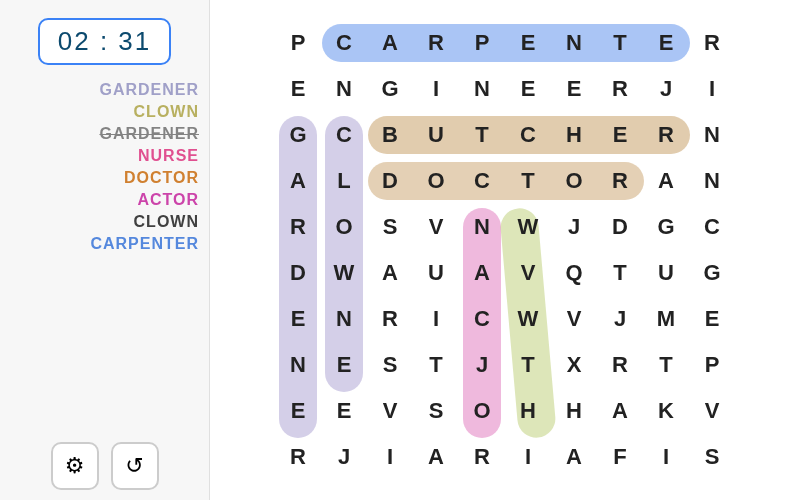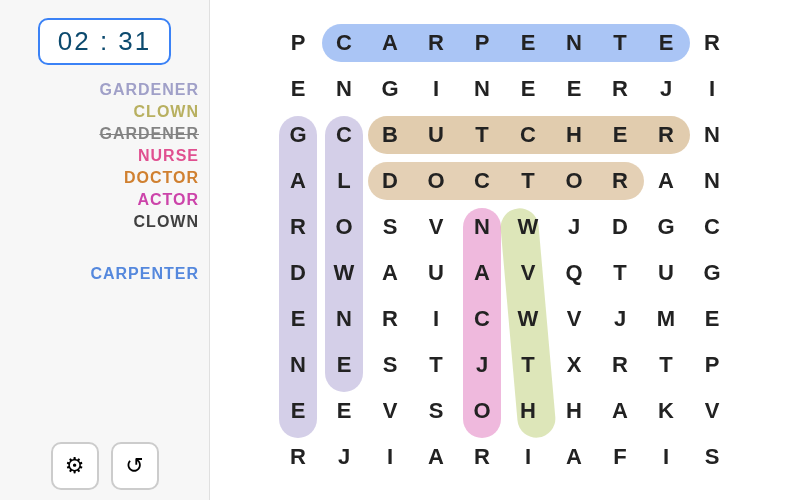--- a/index.html
+++ b/index.html
@@ -207,21 +207,21 @@
 
   <div class="word-list">
 
   <div class="word-item" style="color: rgb(160, 160, 200);">GARDENER</div>
       <div class="word-item" style="color: rgb(184, 176, 96);">CLOWN</div>
       <div class="word-item found" style="color: rgb(17, 17, 17);">GARDENER</div>
       <div class="word-item" style="color: rgb(224, 80, 144);">NURSE</div>
       <div class="word-item" style="color: rgb(208, 128, 48); margin-left: 16px;">DOCTOR</div>
       <div class="word-item" style="color: rgb(204, 68, 170);">ACTOR</div>
       <div class="word-item" style="color: #404040;">CLOWN</div>
-      <div class="word-item" style="color: rgb(85, 136, 221); margin-top: 30px;">CARPENTER</div>
+      <div class="word-item" style="color: rgb(85, 136, 221);">CARPENTER</div>
     </div>
 
   <div class="bottom-buttons">
     <div class="icon-btn">⚙</div>
     <div class="icon-btn">↺</div>
   </div>
 </div>
 
 <div class="grid-panel">
   <div class="grid-container">

